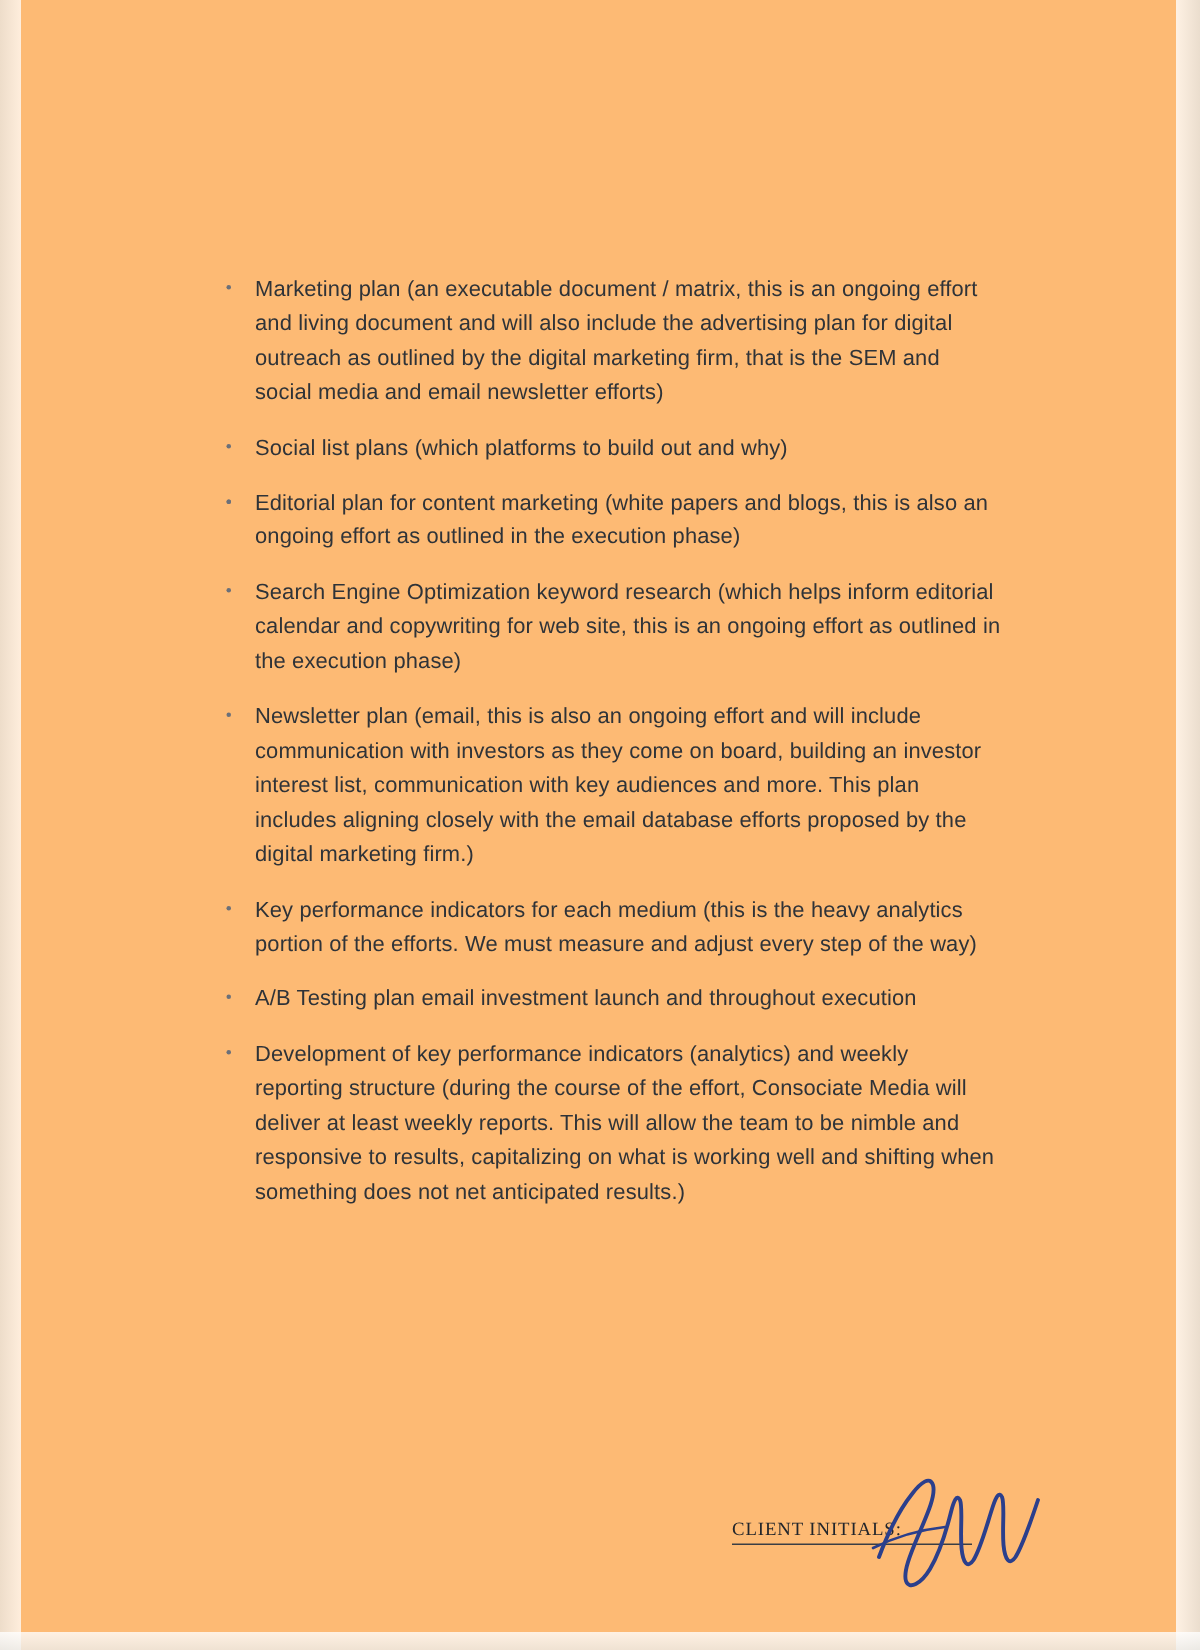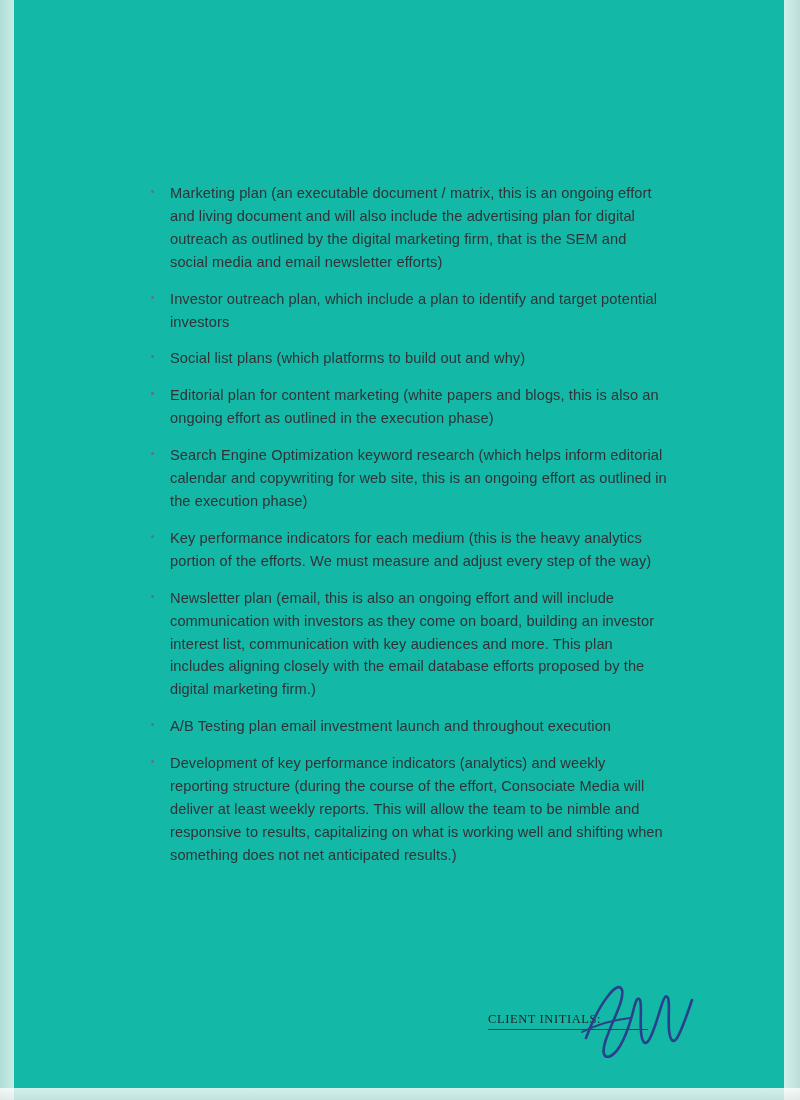--- a/index.html
+++ b/index.html
@@ -13,21 +13,21 @@
     position: relative;
     font-family: "Liberation Sans", sans-serif;
     overflow: hidden;
   }
   .page {
     position: absolute;
     left: 0;
     top: 0;
     width: 800px;
     height: 1100px;
-    background: #14b8a6;
+    background: #fdba74;
   }
   
   .scan-edge-left {
     position: absolute;
     left: 0; top: 0;
     width: 14px; height: 1100px;
     background: linear-gradient(to right, #e8e8e6, #ffffff);
     opacity: 0.75;
   }
   .scan-edge-right {
@@ -123,44 +123,40 @@
   <div class="scan-edge-bottom"></div>
 
   <div class="content">
     <ul class="bullet-list">
       <li class="bullet-item">
         <span class="dot"></span>
         <span>Marketing plan (an executable document / matrix, this is an ongoing effort and living document and will also include the advertising plan for digital outreach as outlined by the digital marketing firm, that is the SEM and social media and email newsletter efforts)</span>
       </li>
       <li class="bullet-item">
         <span class="dot"></span>
-        <span>Investor outreach plan, which include a plan to identify and target potential investors</span>
-      </li>
-      <li class="bullet-item">
-        <span class="dot"></span>
         <span>Social list plans (which platforms to build out and why)</span>
       </li>
       <li class="bullet-item">
         <span class="dot"></span>
       </li>
       <li class="bullet-item">
         <span class="dot"></span>
         <span>Editorial plan for content marketing (white papers and blogs, this is also an ongoing effort as outlined in the execution phase)</span>
       </li>
       <li class="bullet-item">
         <span class="dot"></span>
         <span>Search Engine Optimization keyword research (which helps inform editorial calendar and copywriting for web site, this is an ongoing effort as outlined in the execution phase)</span>
       </li>
       <li class="bullet-item">
         <span class="dot"></span>
-        <span>Key performance indicators for each medium (this is the heavy analytics portion of the efforts. We must measure and adjust every step of the way)</span>
+        <span>Newsletter plan (email, this is also an ongoing effort and will include communication with investors as they come on board, building an investor interest list, communication with key audiences and more. This plan includes aligning closely with the email database efforts proposed by the digital marketing firm.)</span>
       </li>
       <li class="bullet-item">
         <span class="dot"></span>
-        <span>Newsletter plan (email, this is also an ongoing effort and will include communication with investors as they come on board, building an investor interest list, communication with key audiences and more. This plan includes aligning closely with the email database efforts proposed by the digital marketing firm.)</span>
+        <span>Key performance indicators for each medium (this is the heavy analytics portion of the efforts. We must measure and adjust every step of the way)</span>
       </li>
       <li class="bullet-item">
         <span class="dot"></span>
         <span>A/B Testing plan email investment launch and throughout execution</span>
       </li>
       <li class="bullet-item">
         <span class="dot"></span>
         <span>Development of key performance indicators (analytics) and weekly reporting structure (during the course of the effort, Consociate Media will deliver at least weekly reports. This will allow the team to be nimble and responsive to results, capitalizing on what is working well and shifting when something does not net anticipated results.)</span>
       </li>
     </ul>

